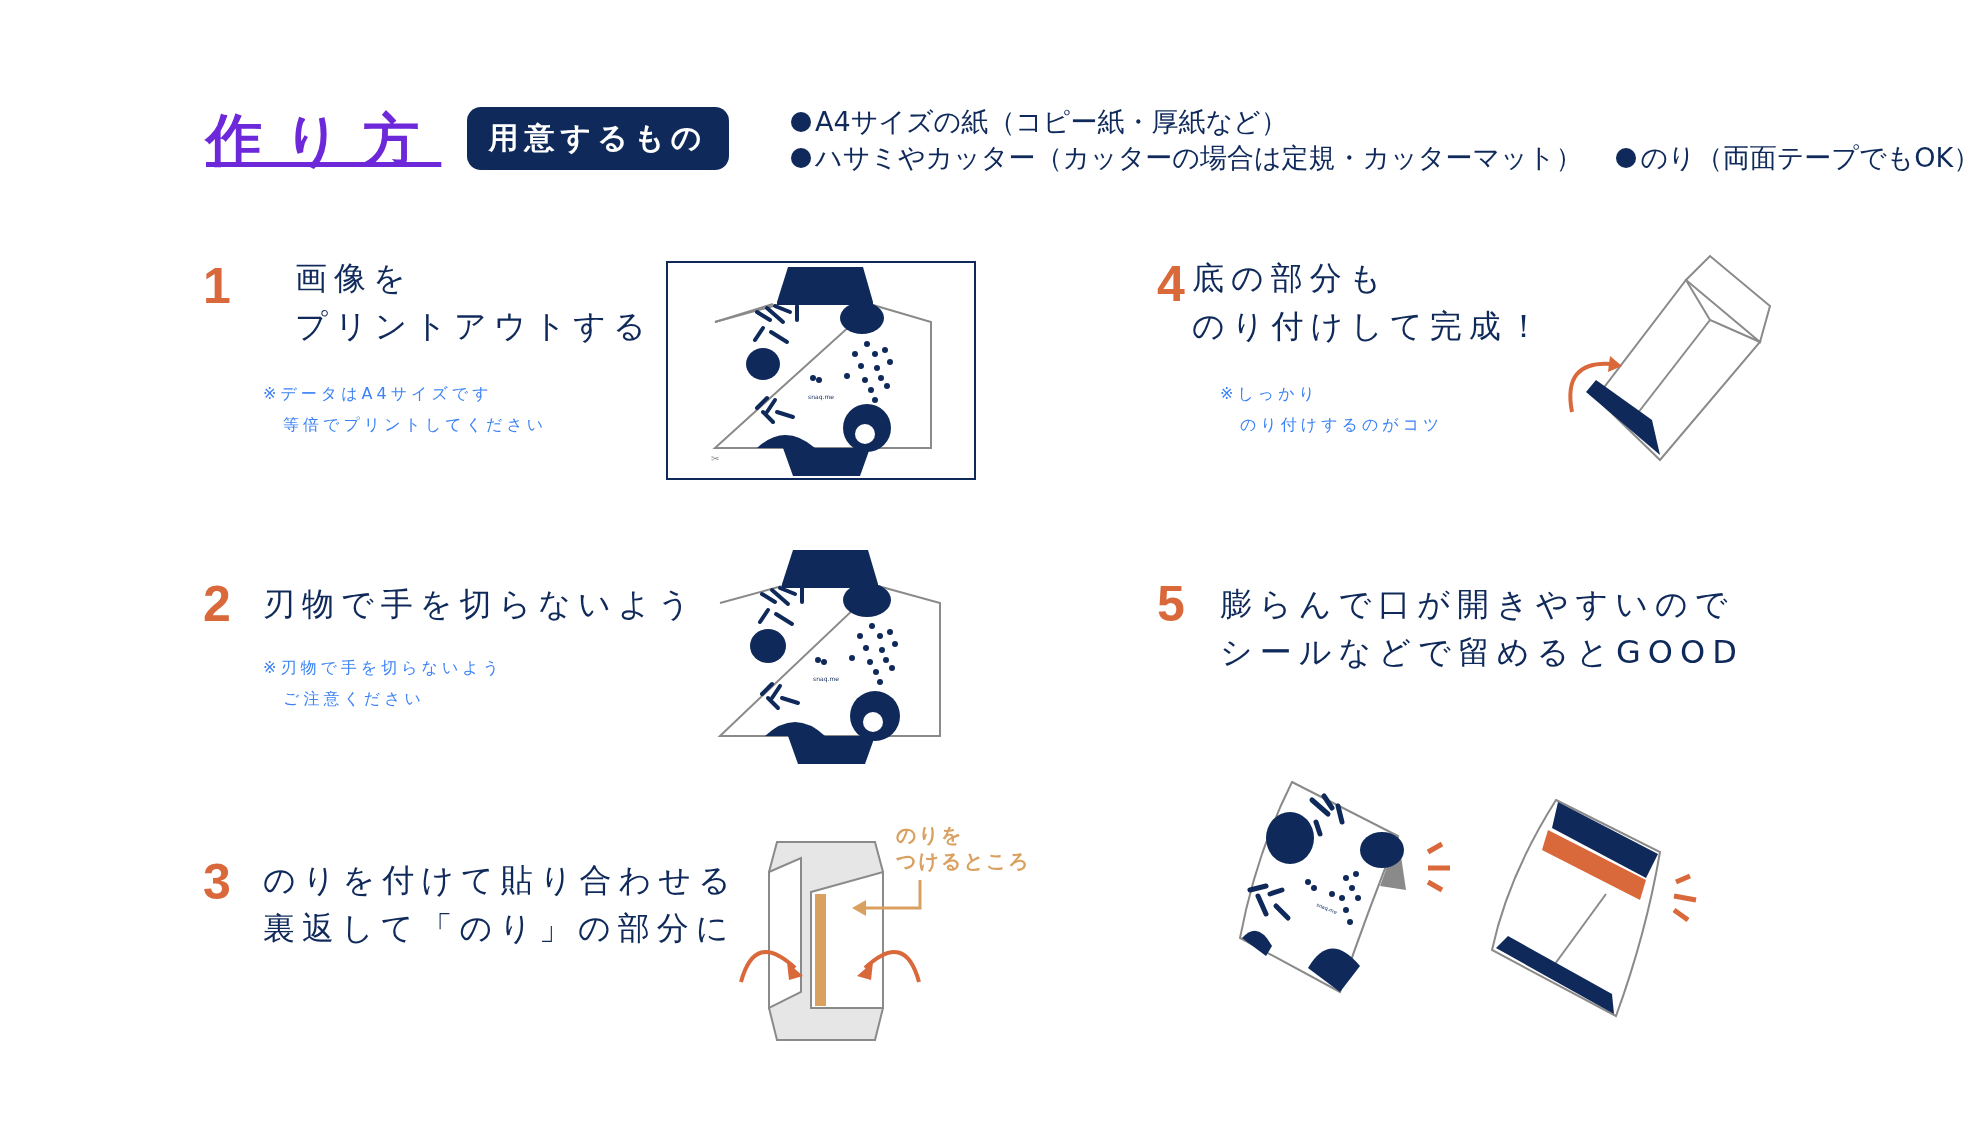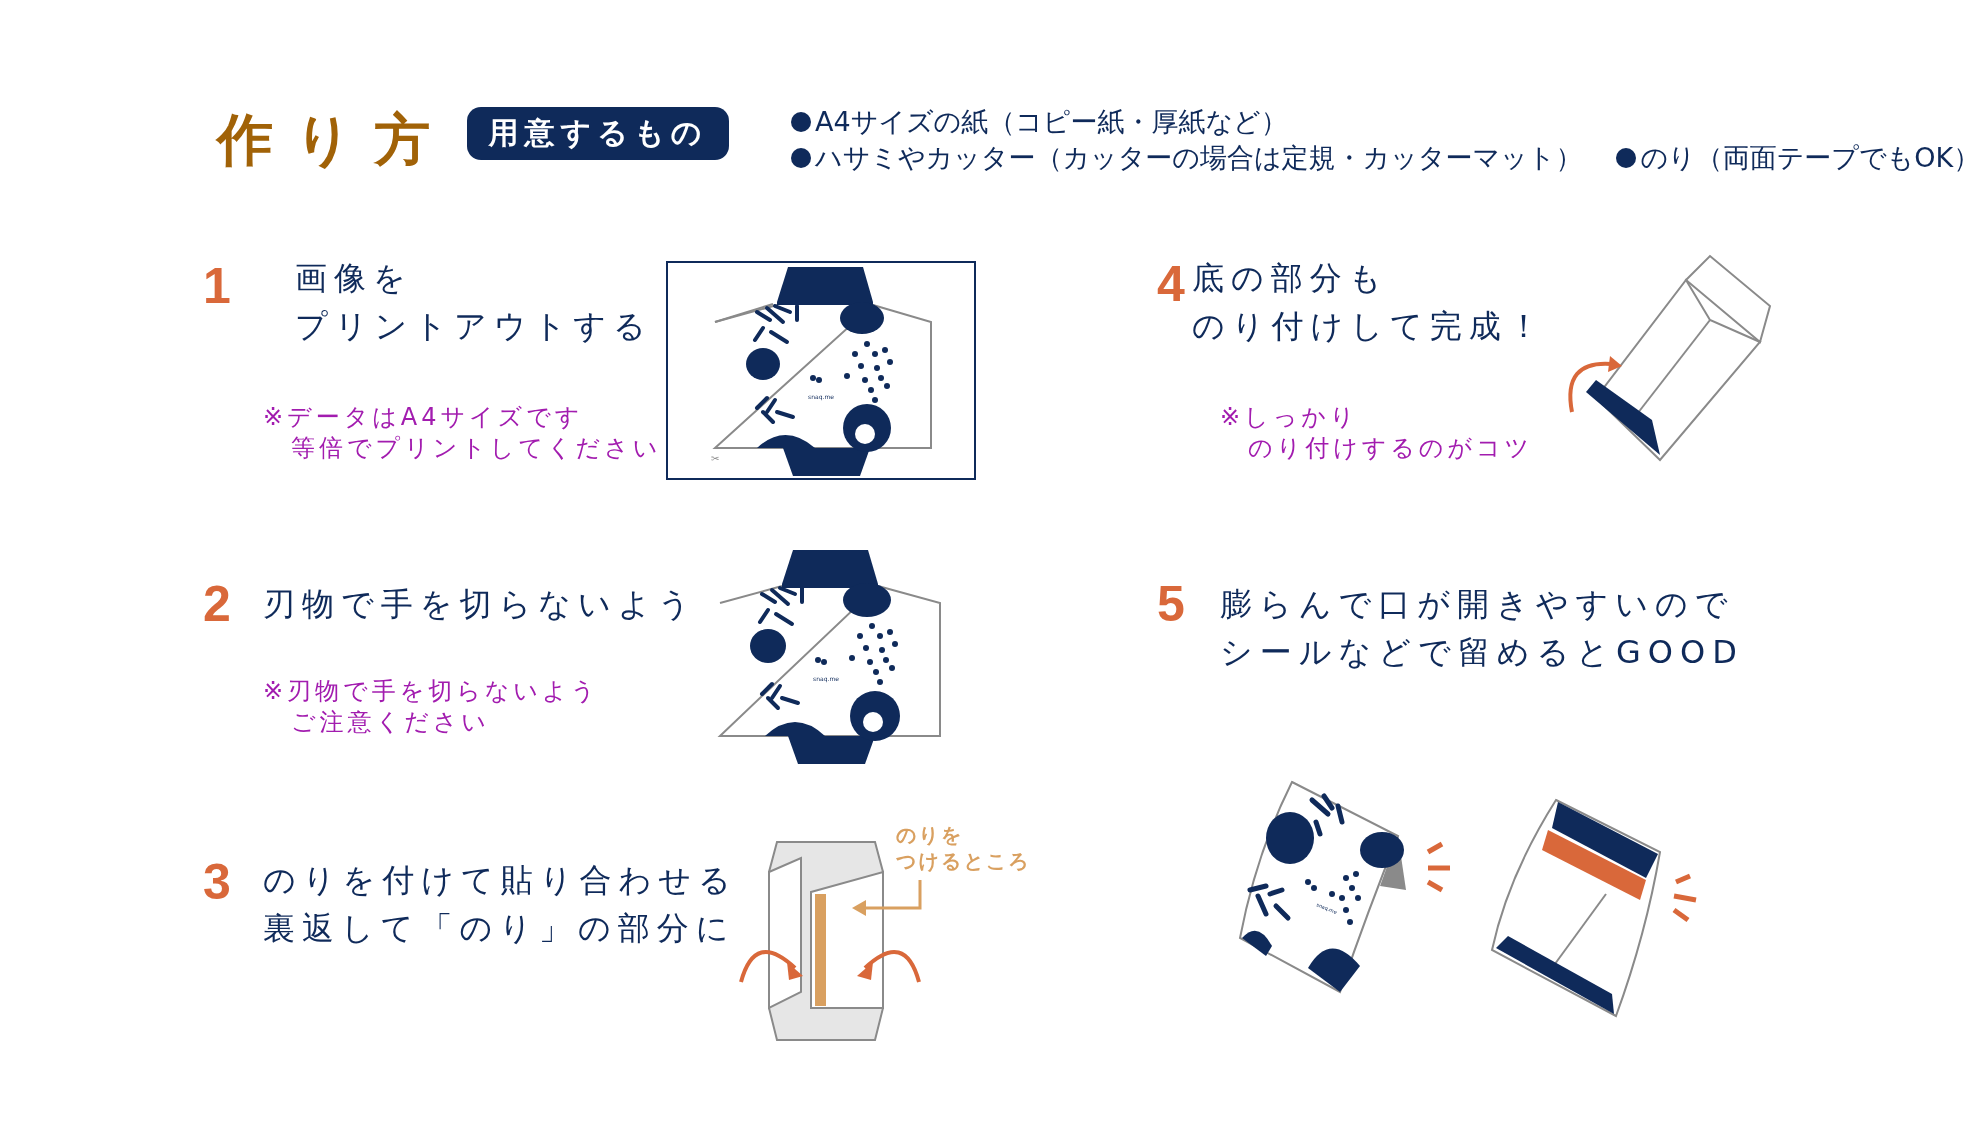--- a/index.html
+++ b/index.html
@@ -3,43 +3,43 @@
 <meta charset="utf-8">
 <style>
   html, body { margin: 0; padding: 0; background: #ffffff; }
   body {
     width: 1980px; height: 1135px; position: relative; overflow: hidden;
     font-family: "DejaVu Sans", "Liberation Sans", sans-serif;
     color: #0F2A5A;
   }
   .abs { position: absolute; }
   .title {
-    left: 217px; top: 104px; font-size: 56px; font-weight: bold;
-    letter-spacing: 22px; color: #a16207; line-height: 72px; white-space: nowrap;
+    left: 206px; top: 104px; font-size: 56px; font-weight: bold;
+    letter-spacing: 22px; color: #6d28d9; line-height: 72px; white-space: nowrap; text-decoration: underline;
   }
   .badge {
-    left: 467px; top: 107px; width: 262px; height: 53px;
+    left: 467px; top: 107px; width: 262px; height: 63px;
     background: #0F2A5A; border-radius: 14px; color: #fff;
     font-size: 30px; font-weight: bold; letter-spacing: 6px;
     display: flex; align-items: center; justify-content: center;
   }
   .materials { left: 791px; top: 104px; font-size: 27px; line-height: 36px; color: #0F2A5A; white-space: nowrap; }
   .materials .row { display: flex; }
   .materials .item { display: inline-flex; align-items: center; margin-right: 34px; }
   .dot { display: inline-block; width: 20px; height: 20px; border-radius: 50%; background: #0F2A5A; margin-right: 4px; }
 
   .step-num {
     font-size: 50px; font-weight: bold; color: #D9683A; line-height: 56px;
     font-family: "Liberation Sans", sans-serif;
   }
   .step-title {
     font-size: 32px; letter-spacing: 7px; line-height: 48px; color: #0F2A5A; white-space: nowrap;
   }
   .step-note {
-    font-size: 24px; letter-spacing: 4px; line-height: 31px; color: #a21caf; white-space: pre; margin-top: 24px;
+    font-size: 16px; letter-spacing: 4px; line-height: 31px; color: #3b82f6; white-space: pre;
   }
   .glue-label { color: #D9A060; font-size: 20px; line-height: 26px; letter-spacing: 2px; font-weight: bold; white-space: pre; }
   svg { position: absolute; overflow: visible; }
 </style>
 </head>
 <body>
 
 <div class="abs title">作り方</div>
 <div class="abs badge">用意するもの</div>
 

